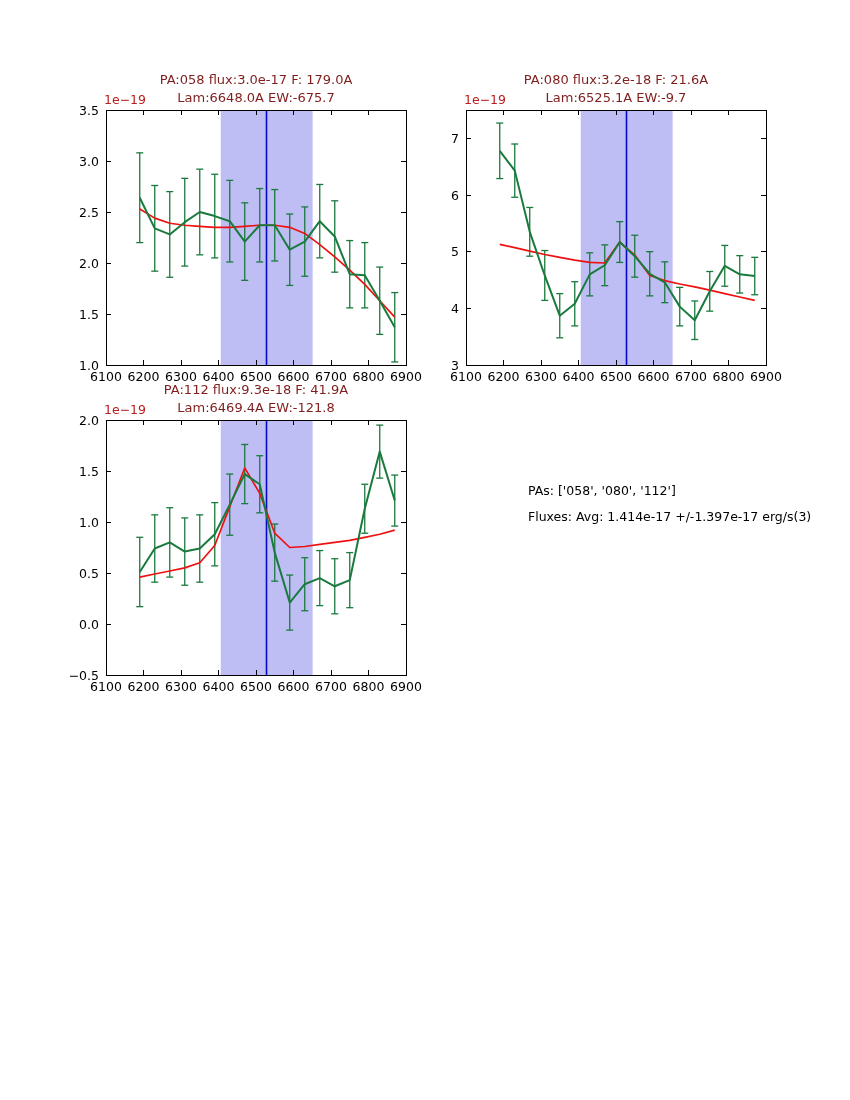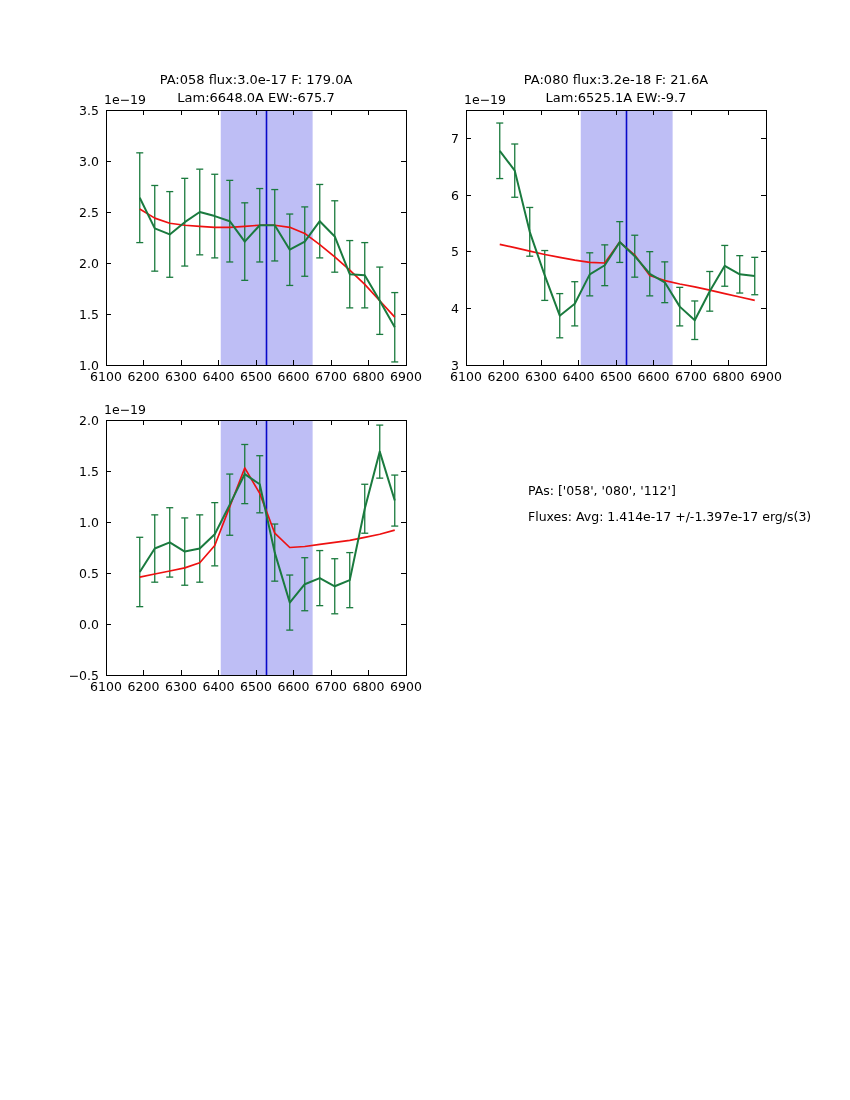--- a/index.html
+++ b/index.html
@@ -1,23 +1,23 @@
 <!DOCTYPE html>
 <html><head>
 <meta charset="utf-8">
 <style>
   html,body{margin:0;padding:0;background:#ffffff;}
   .figure{position:relative;width:850px;height:1100px;background:#ffffff;
           font-family:"DejaVu Sans", sans-serif;color:#000;overflow:hidden;}
   #plot-canvas{position:absolute;left:0;top:0;}
-  .plot-title{position:absolute;text-align:center;font-size:13px;line-height:18px;color:#000000;}
+  .plot-title{position:absolute;text-align:center;font-size:13px;line-height:18px;color:#7f1d1d;}
   #title-0{left:106px;top:71px;width:300px;}
   #title-1{left:466px;top:71px;width:300px;}
   #title-2{left:106px;top:381px;width:300px;}
-  .offset-label{position:absolute;font-size:12.5px;color:#000000;}
+  .offset-label{position:absolute;font-size:12.5px;color:#b91c1c;}
   #offset-0{left:104px;top:92px;}
   #offset-1{left:464px;top:92px;}
   #offset-2{left:104px;top:402px;}
   .summary{position:absolute;left:528px;top:433px;font-size:12.5px;line-height:26px;margin-top:45px;}
   .summary div{white-space:pre;}
   .ticklbl{font-family:"DejaVu Sans", sans-serif;font-size:12.5px;fill:#000;}
 </style>
 </head>
 <body>
 
@@ -335,20 +335,24 @@
     </svg>
 
   <div class="plot-title" id="title-0">
     <div>PA:058 flux:3.0e-17 F: 179.0A</div>
     <div>Lam:6648.0A EW:-675.7</div>
   </div>
   <div class="plot-title" id="title-1">
     <div>PA:080 flux:3.2e-18 F: 21.6A</div>
     <div>Lam:6525.1A EW:-9.7</div>
   </div>
+  <div class="plot-title" id="title-2">
+    <div>PA:112 flux:9.3e-18 F: 41.9A</div>
+    <div>Lam:6469.4A EW:-121.8</div>
+  </div>
 
   <div class="offset-label" id="offset-0">1e−19</div>
   <div class="offset-label" id="offset-1">1e−19</div>
   <div class="offset-label" id="offset-2">1e−19</div>
 
   <div class="summary">
     <div>PAs: ['058', '080', '112']</div>
     <div>Fluxes: Avg: 1.414e-17 +/-1.397e-17 erg/s(3)</div>
   </div>
 </div>

